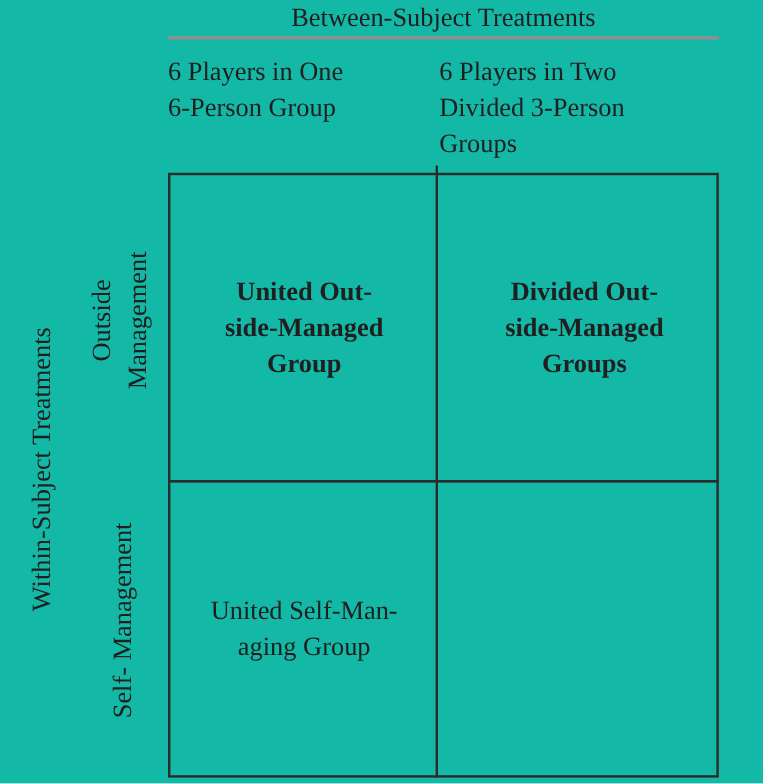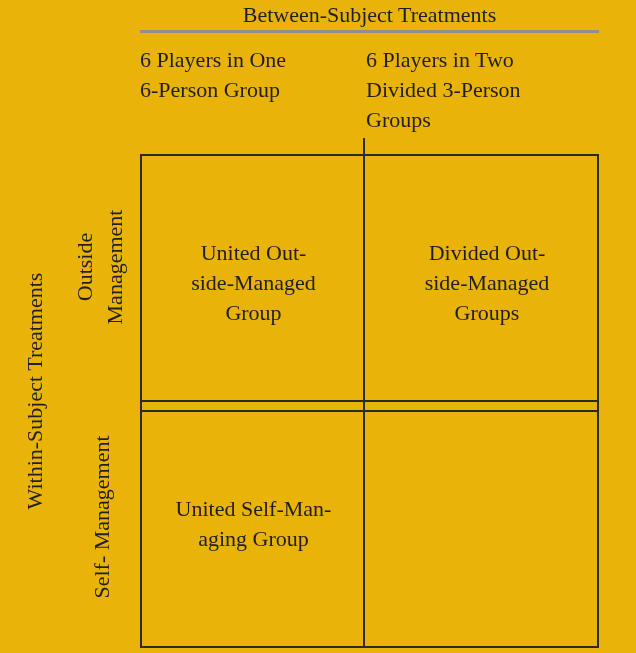--- a/index.html
+++ b/index.html
@@ -4,21 +4,21 @@
 <style>
   html, body {
     margin: 0;
     padding: 0;
     background: #ffffff;
   }
   .page {
     position: relative;
     width: 636px;
     height: 653px;
-    background: #eab308;
+    background: #14b8a6;
     overflow: hidden;
     font-family: "Liberation Serif", "DejaVu Serif", serif;
     color: #1f1f1f;
   }
   .title {
     position: absolute;
     left: 140px;
     top: 1px;
     width: 459px;
     text-align: center;
@@ -52,21 +52,21 @@
     height: 510px;
   }
   .grow {
     position: absolute;
     left: 0;
     width: 459px;
     box-sizing: border-box;
     border: 2px solid #2b2b2b;
     display: flex;
   }
-  .grow.r0 { top: 16px; height: 258px; }
+  .grow.r0 { top: 6px; height: 258px; font-weight: bold; }
   .grow.r1 { top: 262px; height: 248px; }
   .cell {
     display: flex;
     align-items: center;
     justify-content: center;
     text-align: center;
     font-size: 22px;
     line-height: 30px;
     white-space: pre-line;
   }

